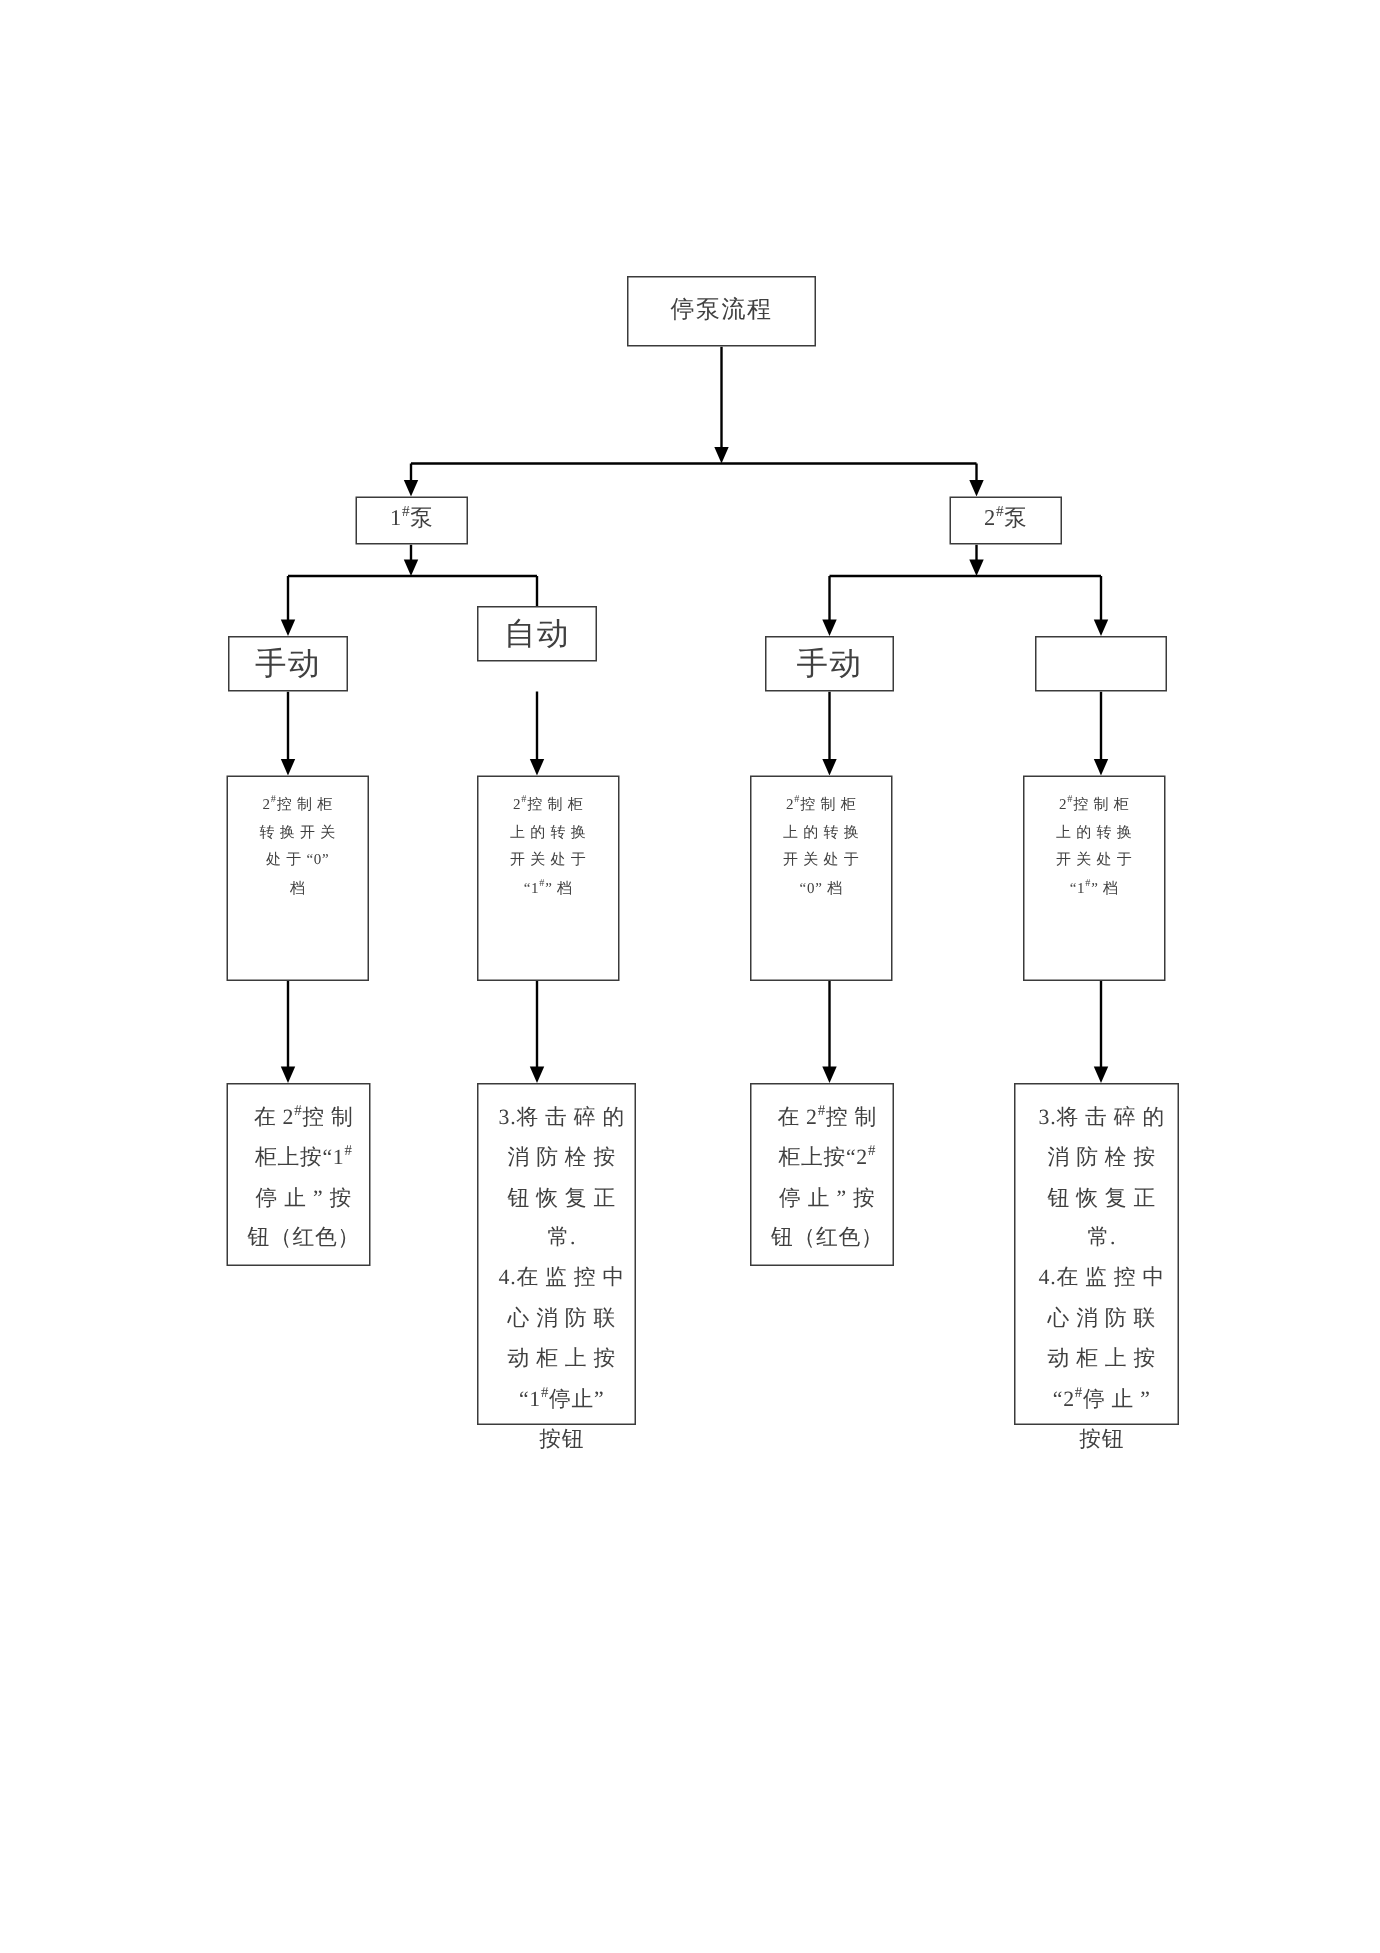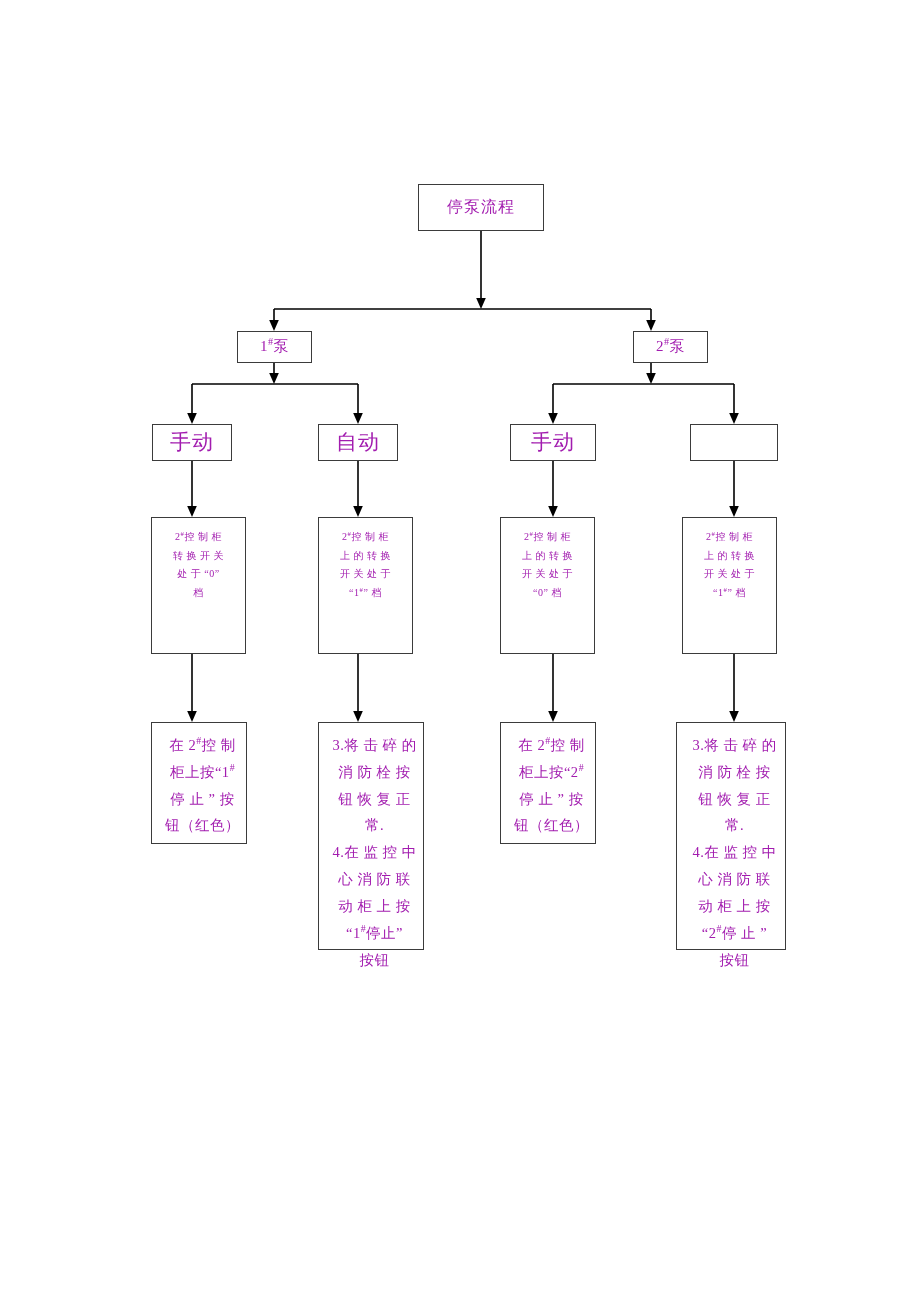--- a/index.html
+++ b/index.html
@@ -22,21 +22,21 @@
   .node {
     position: absolute;
     box-sizing: border-box;
     border: 1.5px solid #3b3b3b;
     background: #ffffff;
     display: flex;
     align-items: center;
     justify-content: center;
     text-align: center;
     font-family: "Liberation Serif", "DejaVu Serif", serif;
-    color: #a21caf;
+    color: #404040;
     line-height: 1.55;
   }
   .node.top-align {
     align-items: flex-start;
   }
   .node-text {
     display: block;
     width: 100%;
     white-space: pre-line;
   }
@@ -139,21 +139,21 @@
   </div>
 
   <div class="node pump-node" style="left:613px;top:331px;width:75px;height:32px;margin-left:20px;">
     <span class="node-text">2<sup class="hash">#</sup>泵</span>
   </div>
 
   <div class="node mode-node" style="left:152px;top:424px;width:80px;height:37px;">
     <span class="node-text">手动</span>
   </div>
 
-  <div class="node mode-node" style="left:318px;top:424px;width:80px;height:37px;justify-content:flex-end;">
+  <div class="node mode-node" style="left:318px;top:404px;width:80px;height:37px;justify-content:flex-end;">
     <span class="node-text">自动</span>
   </div>
 
   <div class="node mode-node" style="left:510px;top:424px;width:86px;height:37px;">
     <span class="node-text">手动</span>
   </div>
 
   <div class="node mode-node" style="left:690px;top:424px;width:88px;height:37px;">
     <span class="node-text"></span>
   </div>

